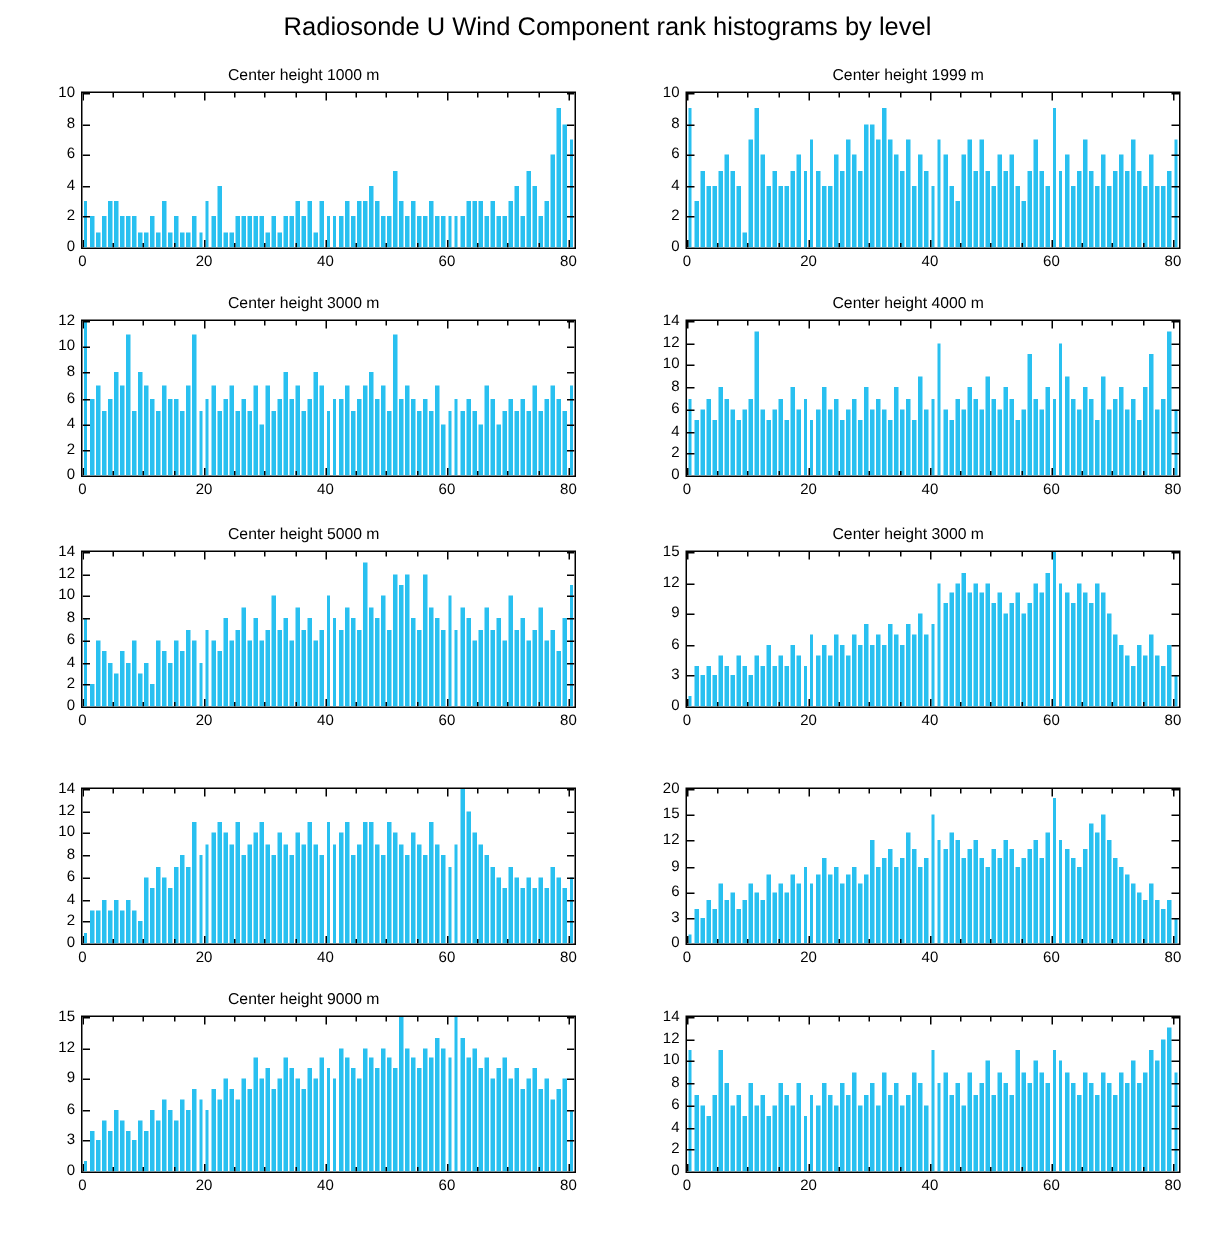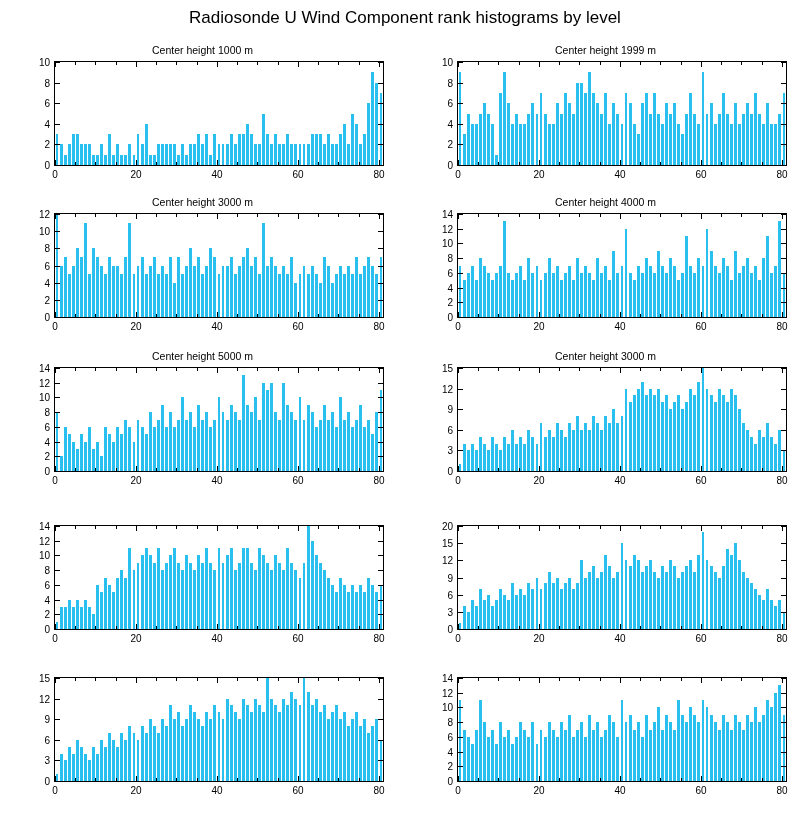--- a/index.html
+++ b/index.html
@@ -1331,20 +1331,21 @@
           <div class="ytick-label" style="top: 18.1667px; right: 334px; width: 40px;">15</div>
           <div class="ytick-label" style="top: 1px; right: 334px; width: 40px;">20</div>
           <div class="xtick-label" style="left: 1px; top: 108px;">0</div>
           <div class="xtick-label" style="left: 81.9877px; top: 108px;">20</div>
           <div class="xtick-label" style="left: 162.975px; top: 108px;">40</div>
           <div class="xtick-label" style="left: 243.963px; top: 108px;">60</div>
           <div class="xtick-label" style="left: 324.951px; top: 108px;">80</div>
         </div>
       </div>
       <div class="panel" style="left: 10px; top: 660px;">
+        <div class="panel-title">Center height 9000 m</div>
         <div class="plot-wrap">
           <div class="plot-frame">
             <div class="bars">
               <div class="bar" style="left: 0.566914px; width: 2.91556px; height: 6.86667px; background: rgb(41, 192, 240);"></div>
               <div class="bar" style="left: 4.6163px; width: 2.91556px; height: 27.4667px; background: rgb(41, 192, 240);"></div>
               <div class="bar" style="left: 8.66568px; width: 2.91556px; height: 20.6px; background: rgb(41, 192, 240);"></div>
               <div class="bar" style="left: 12.7151px; width: 2.91556px; height: 34.3333px; background: rgb(41, 192, 240);"></div>
               <div class="bar" style="left: 16.7644px; width: 2.91556px; height: 27.4667px; background: rgb(41, 192, 240);"></div>
               <div class="bar" style="left: 20.8138px; width: 2.91556px; height: 41.2px; background: rgb(41, 192, 240);"></div>
               <div class="bar" style="left: 24.8632px; width: 2.91556px; height: 34.3333px; background: rgb(41, 192, 240);"></div>

